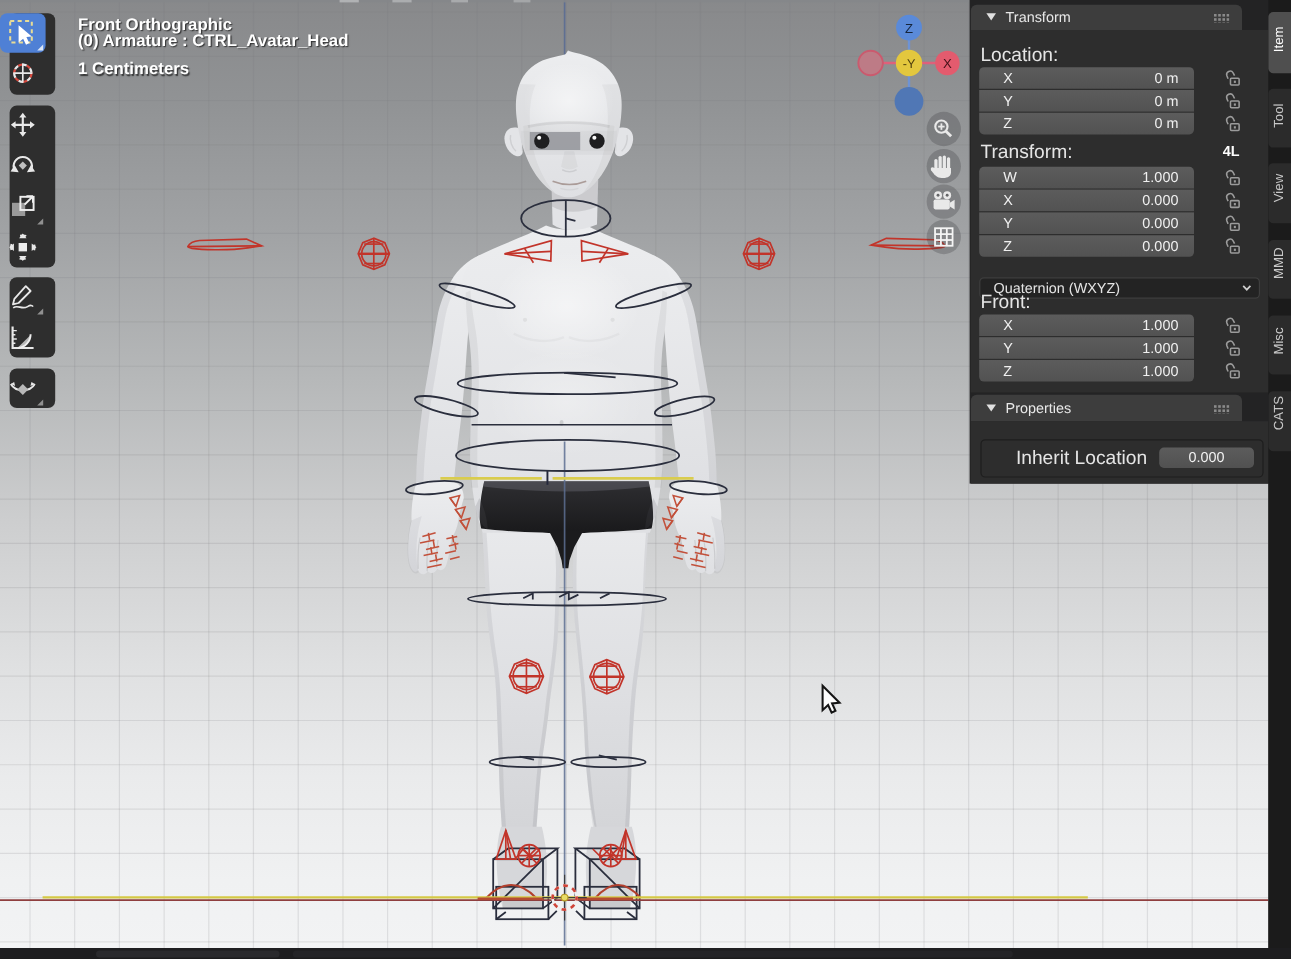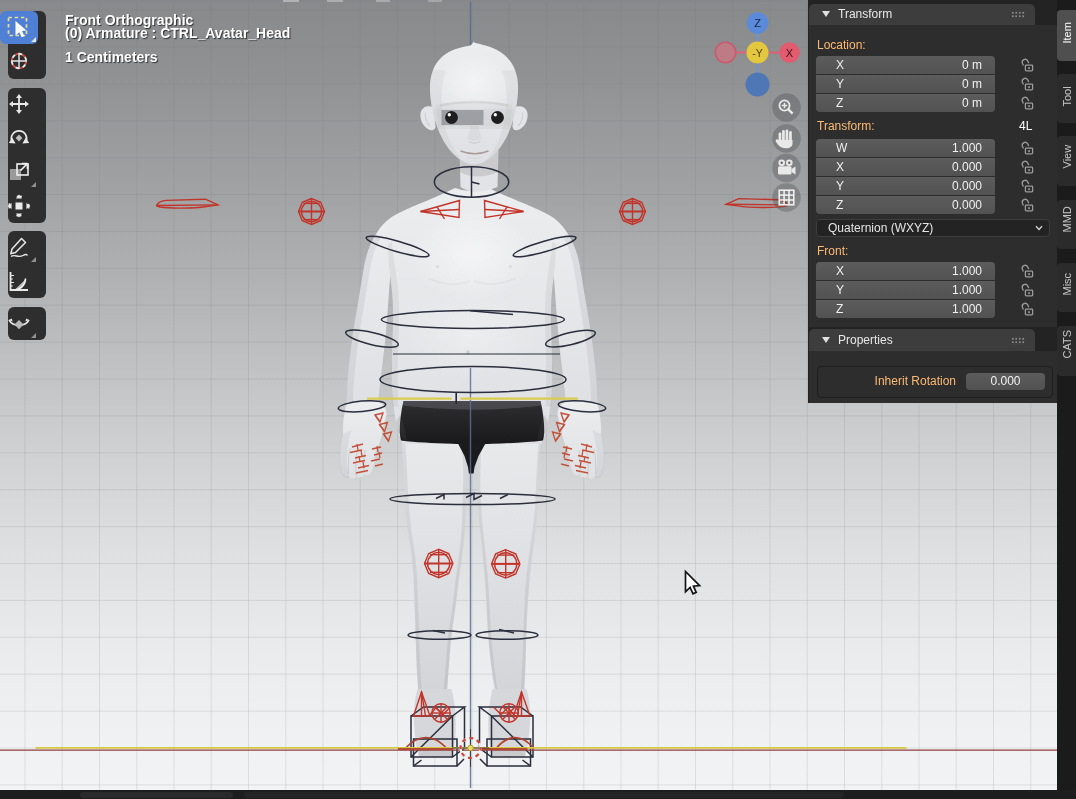--- a/index.html
+++ b/index.html
@@ -13,26 +13,26 @@
 
 .tgrp{position:absolute;left:8px;width:38px;background:#2e2e2e;border-radius:6px;}
 .tbtn{position:absolute;left:0;width:38px;height:33px;}
 .tbtn.act{background:#4f80d5;border-radius:6px;}
 .subtri{position:absolute;right:2px;bottom:2px;width:0;height:0;border-left:5px solid transparent;border-bottom:5px solid #909090;}
 .tbtn.act .subtri{border-bottom-color:#dce6f5;}
 
 #npanel{position:absolute;left:809px;top:0px;width:248px;}
 .phead{position:absolute;left:0;width:226px;background:#3d3d3d;border-radius:5px 5px 0 0;color:#e8e8e8;font-size:12px;}
 .pbody{position:absolute;left:0;width:248px;background:#2d2d2d;}
-.plabel{position:absolute;color:#fdba74;font-size:12px;}
+.plabel{position:absolute;color:#e5e5e5;font-size:16px;}
 .pwhite{position:absolute;color:#fdfdfd;font-size:12px;}
 .fld{position:absolute;left:7px;width:179px;height:18px;background:linear-gradient(180deg,#5c5c5c,#525252);color:#f0f0f0;font-size:12px;}
 .fld .k{position:absolute;left:20px;top:2px;}
 .fld .v{position:absolute;right:13px;top:2px;}
-.drop{position:absolute;left:7px;width:232px;height:16px;background:#232323;border:1px solid #3e3e3e;border-radius:4px;color:#e4e4e4;font-size:12px;}
+.drop{position:absolute;left:7px;width:232px;height:16px;background:#232323;border:1px solid #3e3e3e;border-radius:4px;color:#e4e4e4;font-size:12px;margin-top:12px;}
 .hdots{position:absolute;right:10px;width:14px;height:8px;
 background-image:radial-gradient(circle,#8a8a8a 1px,transparent 1.2px);background-size:3.5px 3.5px;}
 .tri{display:inline-block;width:0;height:0;border-left:4.5px solid transparent;border-right:4.5px solid transparent;border-top:6px solid #e0e0e0;margin-right:8px;vertical-align:1px;}
 
 #tabstrip{position:absolute;left:1057px;top:0;width:19px;height:799px;background:#1b1b1b;}
 .tab{position:absolute;left:0px;width:19px;background:#2b2b2b;border-radius:4px 0 0 4px;}
 .tab span{position:absolute;left:0;top:0;width:19px;text-align:center;color:#c8c8c8;font-size:11px;transform:rotate(-90deg);transform-origin:center center;white-space:nowrap;}
 .tab.act{background:#4f4f4f;}
 .tab.act span{color:#fff;}
 #botbar{position:absolute;left:0;top:790px;width:1076px;height:9px;background:#1d1d1f;}
@@ -494,21 +494,21 @@
       </div>
   <div class="fld" style="top:75px;">
         <span class="k">Y</span>
         <span class="v">0 m</span>
       </div>
   <div class="fld" style="top:94px;border-radius:0 0 4px 4px;">
         <span class="k">Z</span>
         <span class="v">0 m</span>
       </div>
   <div class="plabel" style="left:8px;top:119px;">Transform:</div>
-  <div class="pwhite" style="left:210px;top:119px;font-weight:normal;">4L</div>
+  <div class="pwhite" style="left:210px;top:119px;font-weight:bold;">4L</div>
   <div class="fld" style="top:138.5px;border-radius:4px 4px 0 0;">
         <span class="k">W</span>
         <span class="v">1.000</span>
       </div>
   <div class="fld" style="top:157.5px;">
         <span class="k">X</span>
         <span class="v">0.000</span>
       </div>
   <div class="fld" style="top:176.5px;">
         <span class="k">Y</span>
@@ -581,21 +581,21 @@
         <path d="M4.4 8.6 L3.4 6.2 A2.9 2.9 0 0 1 8.6 3.7 L9.8 6.1" fill="none" stroke="#9b9b9b" stroke-width="1.3"></path>
         <rect x="6.4" y="8.2" width="7.2" height="5.6" rx="0.8" fill="none" stroke="#9b9b9b" stroke-width="1.3"></rect>
         <rect x="9.2" y="10.2" width="1.7" height="1.9" fill="#9b9b9b"></rect>
       </svg>
   <svg class="lockrow" style="top:300.5px;" viewBox="0 0 16 16">
         <path d="M4.4 8.6 L3.4 6.2 A2.9 2.9 0 0 1 8.6 3.7 L9.8 6.1" fill="none" stroke="#9b9b9b" stroke-width="1.3"></path>
         <rect x="6.4" y="8.2" width="7.2" height="5.6" rx="0.8" fill="none" stroke="#9b9b9b" stroke-width="1.3"></rect>
         <rect x="9.2" y="10.2" width="1.7" height="1.9" fill="#9b9b9b"></rect>
       </svg>
   <div style="position:absolute;left:8px;top:366px;width:234px;height:30px;border:1px solid rgba(0,0,0,0.35);border-radius:4px;"></div>
-  <div class="plabel" style="left:0px;top:374px;width:147px;text-align:right;">Inherit Rotation</div>
+  <div class="plabel" style="left:0px;top:374px;width:147px;text-align:right;">Inherit Location</div>
   <div style="position:absolute;left:157px;top:372.5px;width:79px;height:17px;background:linear-gradient(180deg,#5c5c5c,#515151);border-radius:4px;color:#f2f2f2;font-size:12px;text-align:center;line-height:17px;">0.000</div>
 </div>
 <div id="tabstrip">
   <div class="tab act" style="top:10px;height:51px;">
         <span style="top:17.5px;">Item</span>
       </div>
   <div class="tab" style="top:74px;height:49px;">
         <span style="top:16.5px;">Tool</span>
       </div>
   <div class="tab" style="top:136px;height:50px;">

